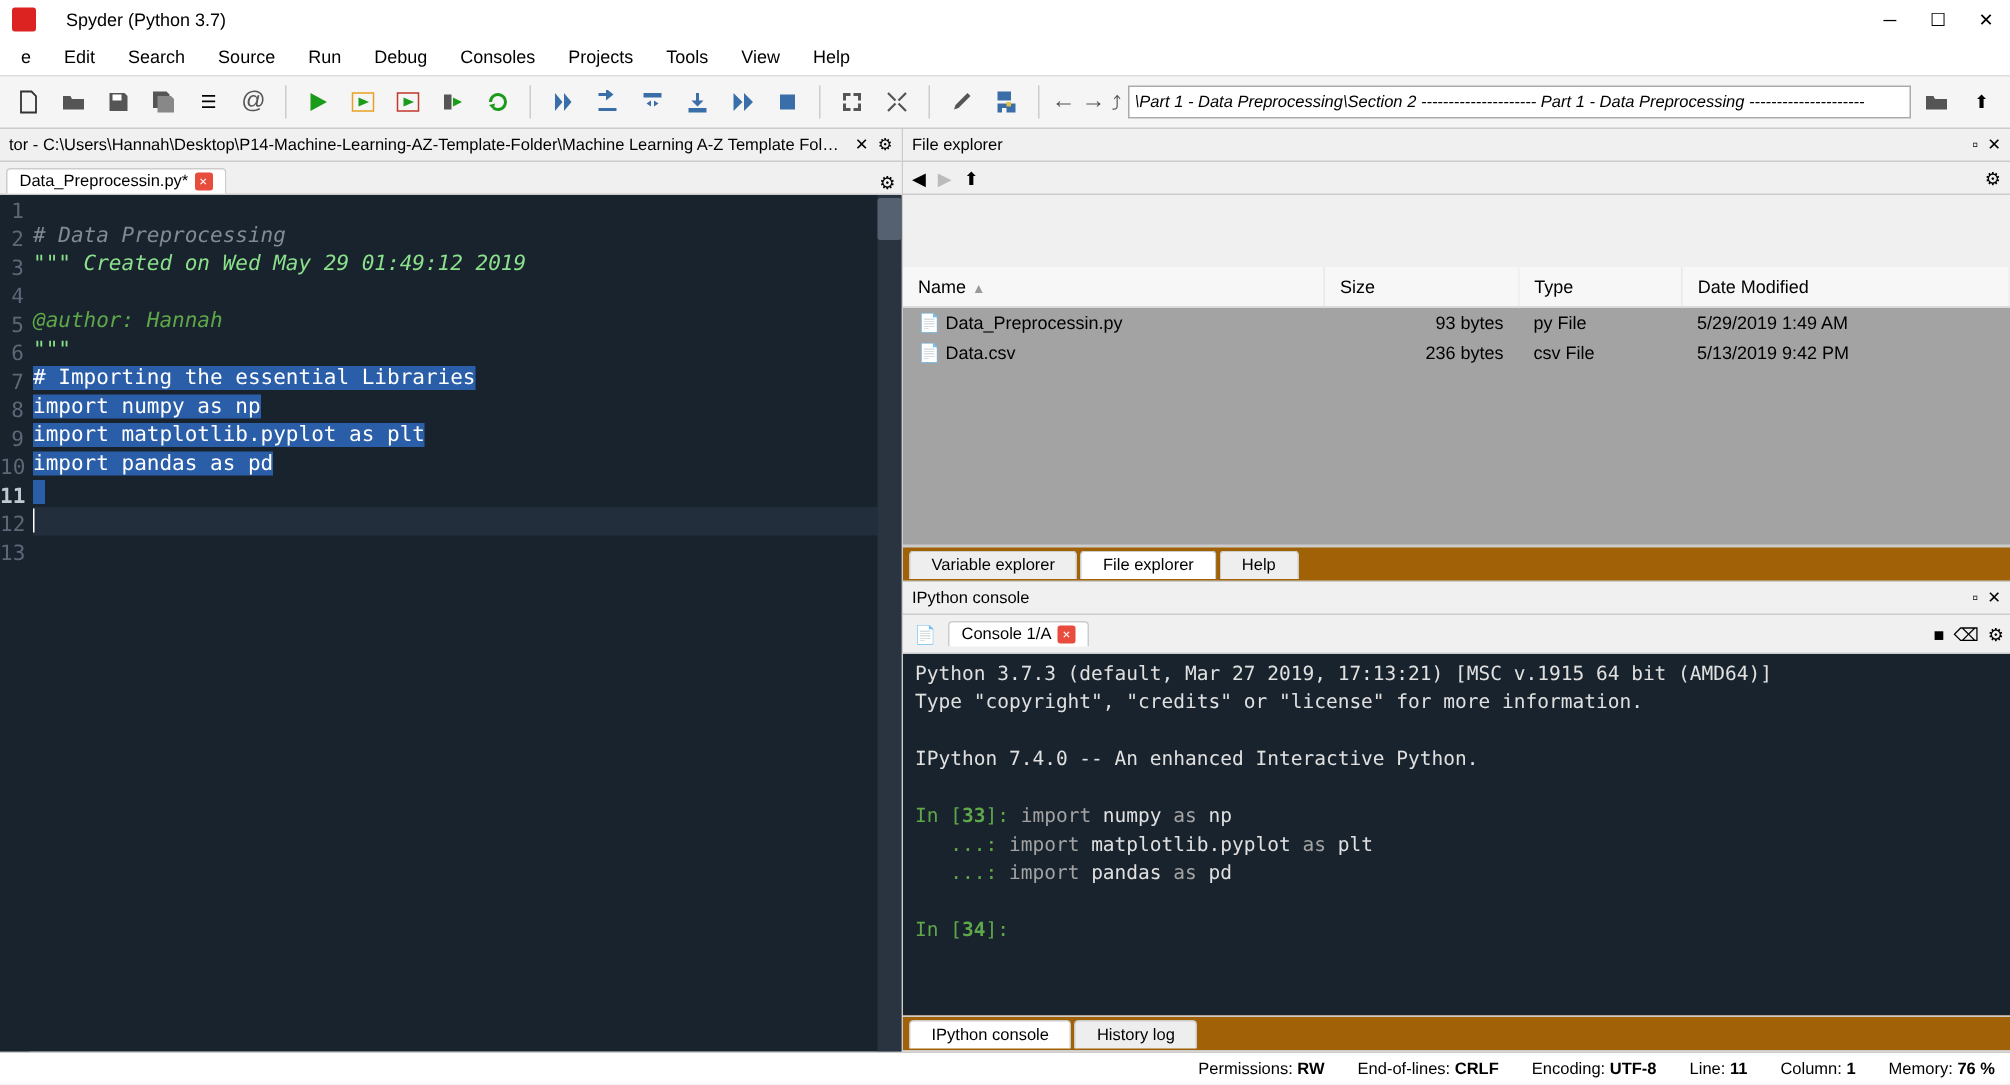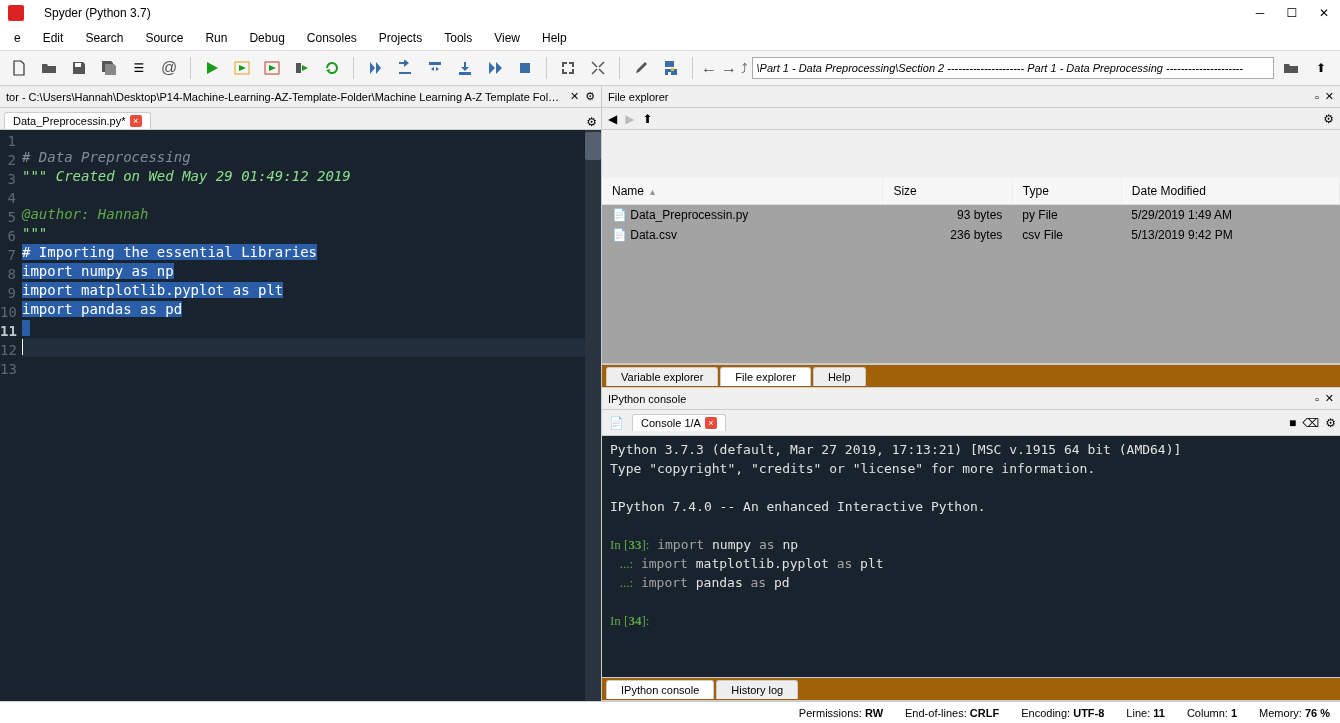--- a/index.html
+++ b/index.html
@@ -124,21 +124,21 @@
 .console-tabs {
   height: 26px; background: #f0f0f0; display: flex; align-items: center;
   padding: 0 4px; border-bottom: 1px solid #ccc; gap: 4px;
 }
 .console-body {
   flex: 1; background: #19232d;
   font-family: Consolas, monospace; font-size: 13px;
   line-height: 19px; color: #e0e0e0; padding: 4px 8px;
   white-space: pre; overflow: auto;
 }
-.con-green { color: #5fa84a; font-family: Liberation Serif, serif; }
+.con-green { color: #5fa84a; }
 .con-blue { color: #a3a3a3; }
 .con-bold { font-weight: bold; }
 .statusbar {
   height: 22px; background: #fff; border-top: 1px solid #ccc;
   display: flex; align-items: center; justify-content: flex-end;
   padding: 0 10px; font-size: 11px; gap: 22px;
 }
 .statusbar .sval { font-weight: bold; }
 .icon-svg { width: 16px; height: 16px; }
 .spyder-logo {

